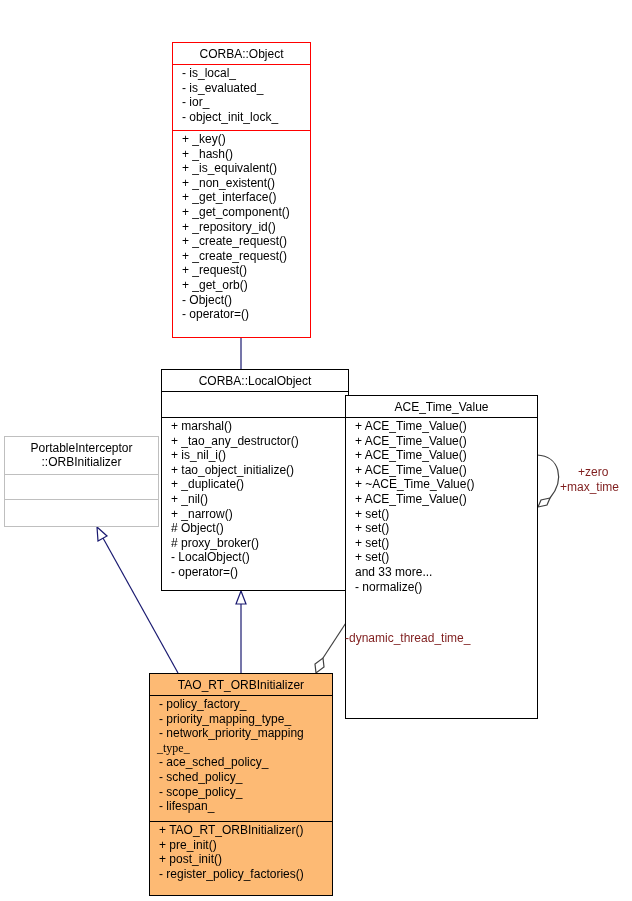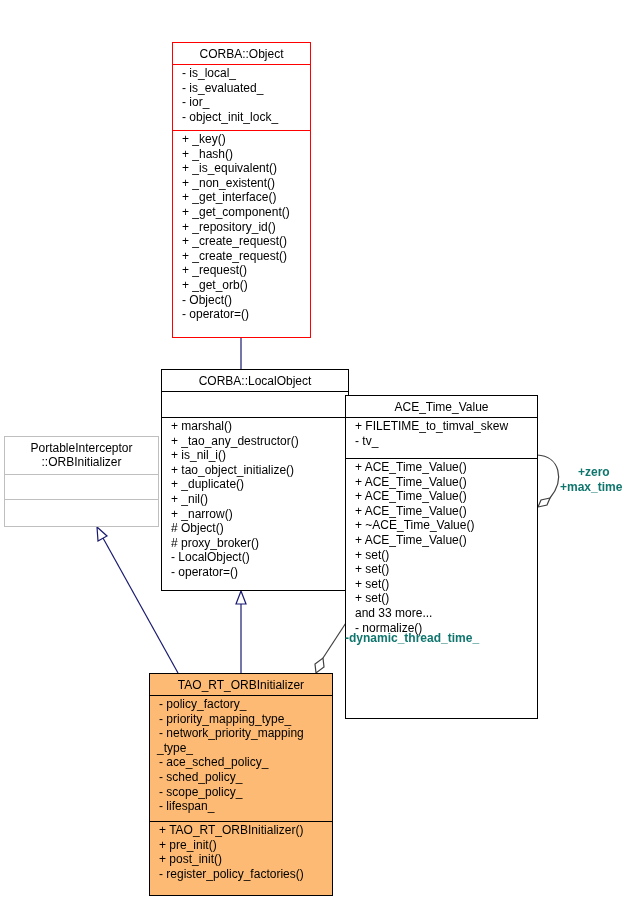--- a/index.html
+++ b/index.html
@@ -8,21 +8,21 @@
   .uml { position: absolute; box-sizing: border-box; background: #fff; border: 1px solid #000; }
   .uml.red { border-color: #ff0000; }
   .uml.gray { border-color: #bfbfbf; }
   .uml.focus { background: #fdba74; border-color: #000; }
   .sec { box-sizing: border-box; border-top: 1px solid #000; padding: 1px 0 2px 9px; }
   .red .sec { border-top-color: #ff0000; }
   .gray .sec { border-top-color: #bfbfbf; }
   .ttl { text-align: center; font-size: 12px; line-height: 14px; padding: 4px 2px 3px; }
   .ln { font-size: 12px; line-height: 14.6px; white-space: nowrap; color: #000; }
   svg.edges { position: absolute; left: 0; top: 0; }
-  .elabel { position: absolute; font-size: 12px; line-height: 13px; white-space: nowrap; color: #0f766e; font-weight: bold; }
+  .elabel { position: absolute; font-size: 12px; line-height: 13px; white-space: nowrap; color: #7f1d1d; }
 </style>
 </head>
 <body>
 
 <svg class="edges" width="632" height="901">
 
   <line x1="241" y1="369" x2="241" y2="316" stroke="#191970" stroke-width="1.2"></line>
   <polygon points="241,303 236,316 246,316" fill="#fff" stroke="#191970" stroke-width="1.2"></polygon>
 
   <line x1="241" y1="673" x2="241" y2="604" stroke="#191970" stroke-width="1.2"></line>
@@ -85,24 +85,20 @@
   <div class="ttl" style="padding:4px 2px 5px;">
     <div>PortableInterceptor</div>
     <div>::ORBInitializer</div>
   </div>
   <div class="sec" style="height:25px;"></div>
   <div class="sec" style="height:25px;"></div>
 </div>
 
 <div class="uml" style="left:345px; top:355px; width:193px; height:324px;margin-top:40px;">
   <div class="ttl">ACE_Time_Value</div>
-  <div class="sec" id="ace-attrs" style="height:41px;">
-      <div class="ln">+ FILETIME_to_timval_skew</div>
-      <div class="ln">- tv_</div>
-    </div>
   <div class="sec" id="ace-methods">
       <div class="ln">+ ACE_Time_Value()</div>
       <div class="ln">+ ACE_Time_Value()</div>
       <div class="ln">+ ACE_Time_Value()</div>
       <div class="ln">+ ACE_Time_Value()</div>
       <div class="ln">+ ~ACE_Time_Value()</div>
       <div class="ln">+ ACE_Time_Value()</div>
       <div class="ln">+ set()</div>
       <div class="ln">+ set()</div>
       <div class="ln">+ set()</div>
@@ -111,21 +107,21 @@
       <div class="ln">- normalize()</div>
     </div>
 </div>
 
 <div class="uml focus" style="left:149px; top:673px; width:184px; height:223px;">
   <div class="ttl">TAO_RT_ORBInitializer</div>
   <div class="sec" id="tao-attrs" style="height:126px;">
       <div class="ln">- policy_factory_</div>
       <div class="ln">- priority_mapping_type_</div>
       <div class="ln">- network_priority_mapping</div>
-      <div class="ln" style="margin-left: -2px;">_type_</div>
+      <div class="ln" style="margin-left: -2px; font-family: Liberation Serif, serif;">_type_</div>
       <div class="ln">- ace_sched_policy_</div>
       <div class="ln">- sched_policy_</div>
       <div class="ln">- scope_policy_</div>
       <div class="ln">- lifespan_</div>
     </div>
   <div class="sec" id="tao-methods">
       <div class="ln">+ TAO_RT_ORBInitializer()</div>
       <div class="ln">+ pre_init()</div>
       <div class="ln">+ post_init()</div>
       <div class="ln">- register_policy_factories()</div>

